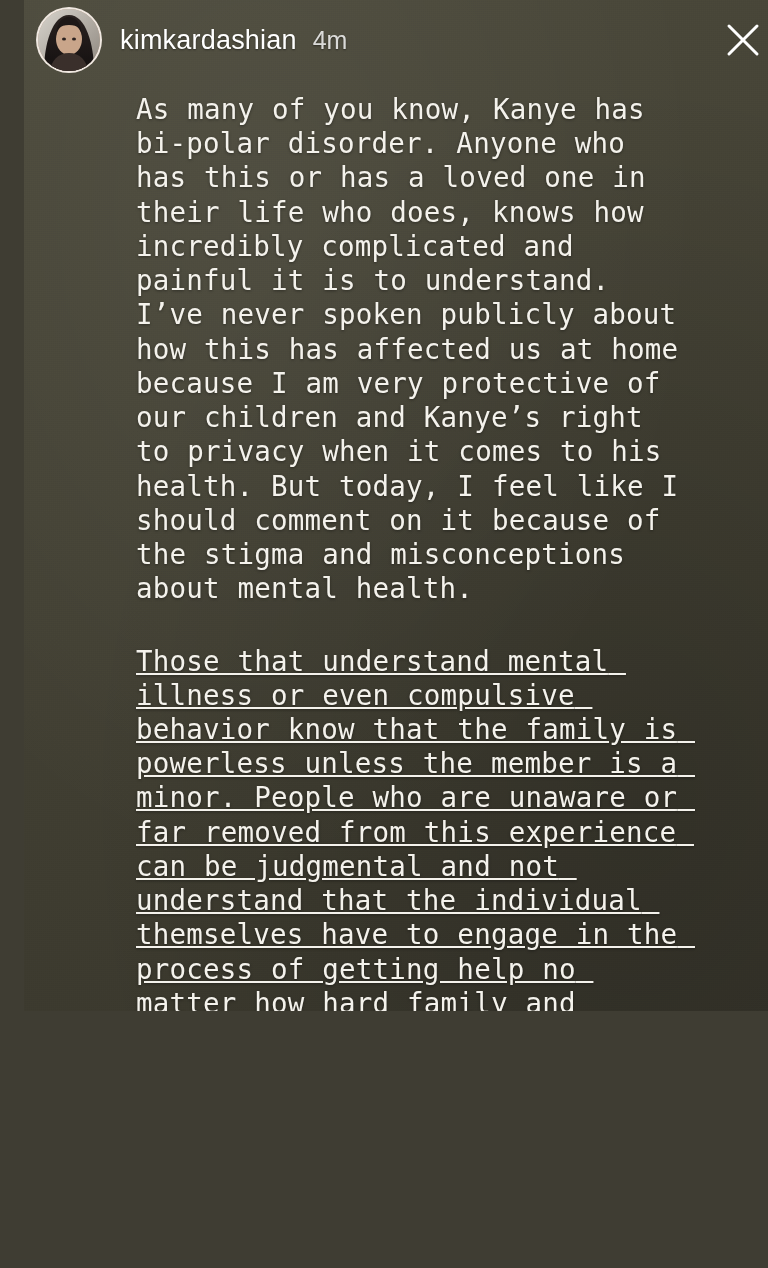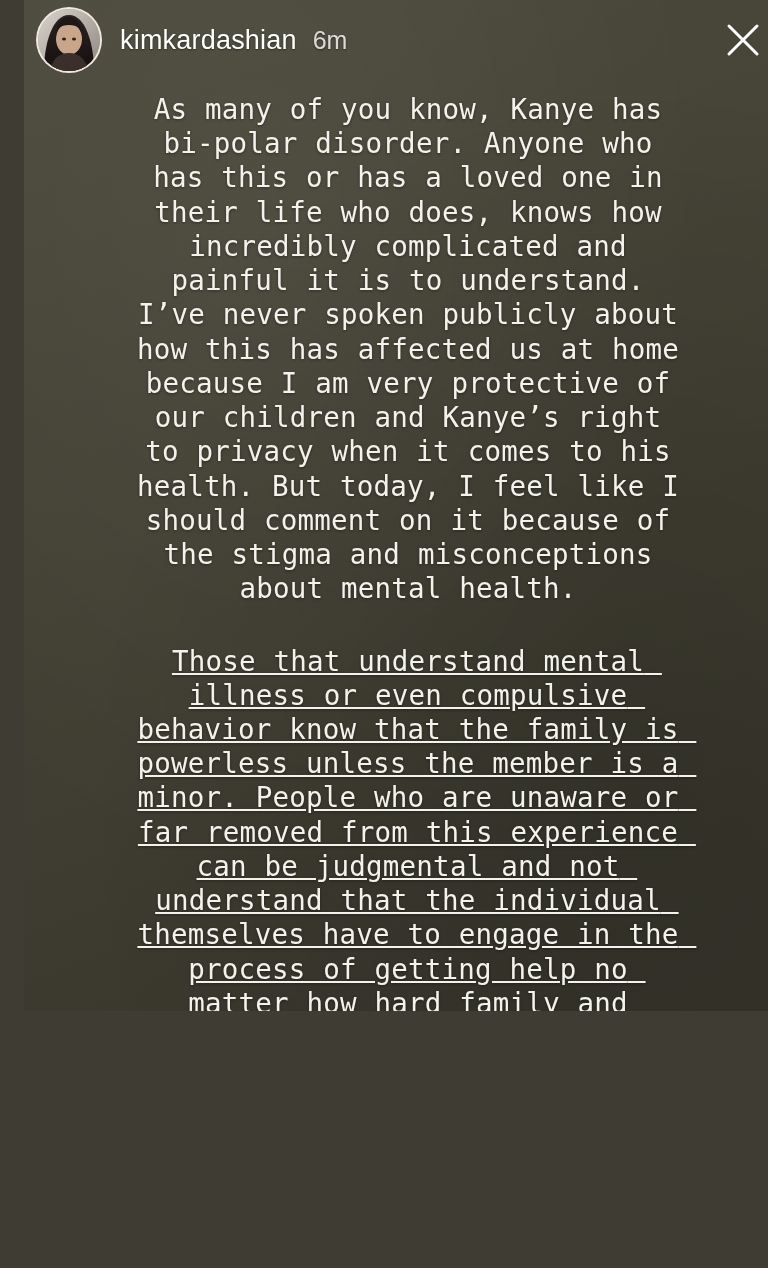--- a/index.html
+++ b/index.html
@@ -104,21 +104,21 @@
     padding: 0 112px;
     box-sizing: border-box;
     z-index: 4;
   }
 
   .story-text {
     color: #f4f2ec;
     font-family: "DejaVu Sans Mono", monospace;
     font-size: 27.5px;
     line-height: 1.245;
-    text-align: center;
+    text-align: left;
     letter-spacing: 0.2px;
     text-shadow: 0 1px 3px rgba(0,0,0,0.4);
     white-space: pre-wrap;
     word-spacing: 1px;
   }
   .story-text.para2 {
     margin-top: 38px;
     text-decoration: underline;
   }
 </style>
@@ -145,21 +145,21 @@
         <path d="M6 62 C6 36 14 6 31 6 C48 6 56 36 56 62 Z" fill="url(#hairg)"></path>
         <ellipse cx="31" cy="30" rx="13" ry="16" fill="#c9a58a"></ellipse>
         <path d="M18 30 C18 14 24 8 31 8 C38 8 44 14 44 30 C44 20 40 16 31 16 C22 16 18 20 18 30 Z" fill="#1d1716"></path>
         <path d="M31 44 C20 44 13 52 12 62 L50 62 C49 52 42 44 31 44 Z" fill="#3a2f2b"></path>
         <ellipse cx="26" cy="30" rx="2" ry="1.6" fill="#2b2220"></ellipse>
         <ellipse cx="36" cy="30" rx="2" ry="1.6" fill="#2b2220"></ellipse>
       </svg>
     </div>
 
     <div class="username">kimkardashian</div>
-    <div class="timestamp">6m</div>
+    <div class="timestamp">4m</div>
 
     <div class="spacer"></div>
 
     <div class="close-btn">
       <svg width="44" height="44" viewBox="0 0 44 44" aria-hidden="true">
         <line x1="8" y1="8" x2="36" y2="36" stroke="#ffffff" stroke-width="3" stroke-linecap="round"></line>
         <line x1="36" y1="8" x2="8" y2="36" stroke="#ffffff" stroke-width="3" stroke-linecap="round"></line>
       </svg>
     </div>
 

